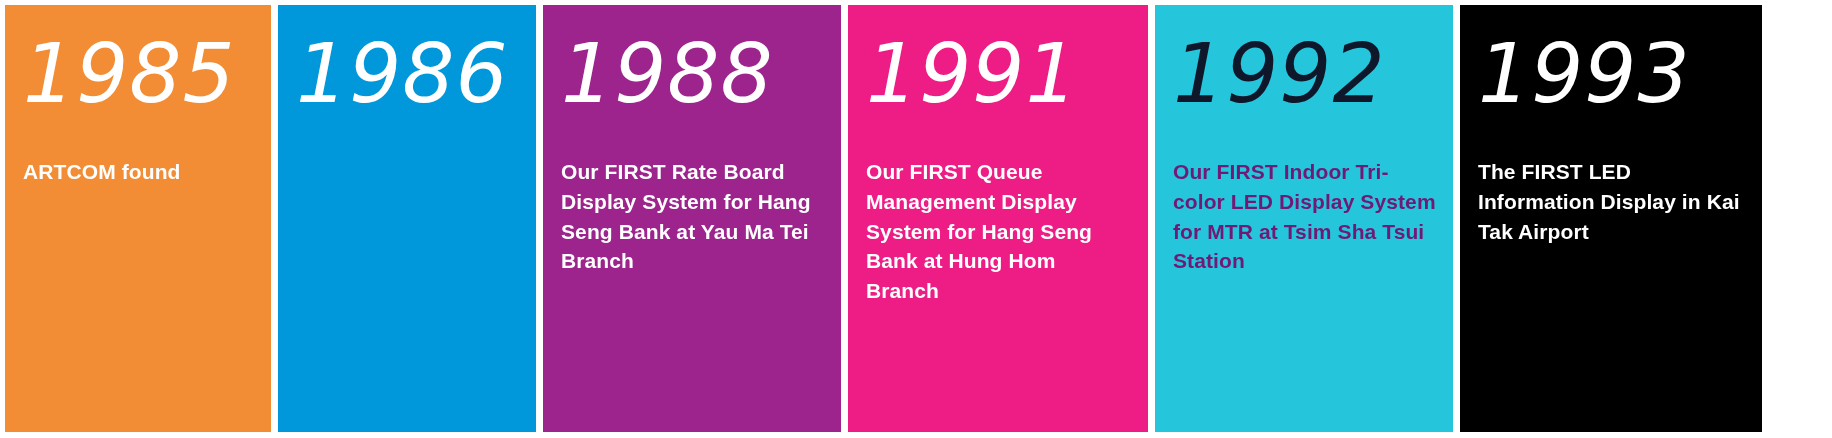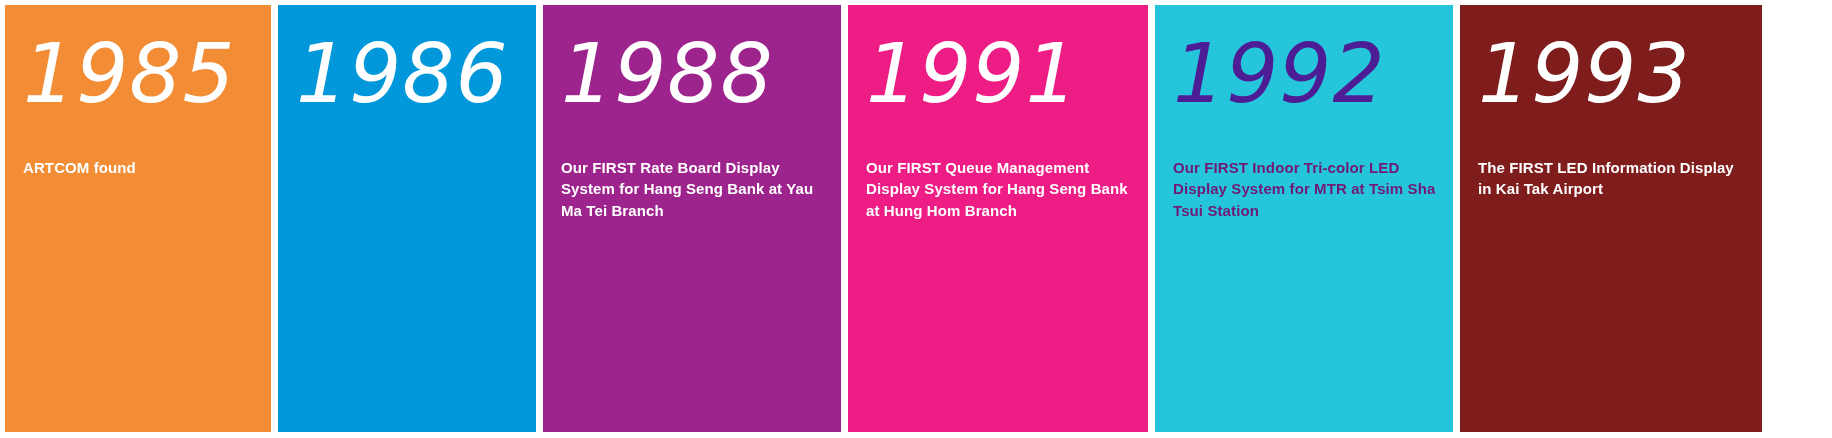--- a/index.html
+++ b/index.html
@@ -43,21 +43,21 @@
     white-space: nowrap;
     -webkit-font-smoothing: antialiased;
   }
   .panel-desc {
     position: absolute;
     left: 18px;
     right: 16px;
     top: 152px;
     font-family: "Liberation Sans", sans-serif;
     font-weight: bold;
-    font-size: 15px;
+    font-size: 21px;
     line-height: 1.42;
     color: #ffffff;
     letter-spacing: 0.1px;
   }
   
   .panel.p1 { width: 266px; }
   .panel.p2 { width: 258px; }
   .panel.p3 { width: 298px; }
   .panel.p4 { width: 300px; }
   .panel.p5 { width: 298px; }
@@ -81,22 +81,22 @@
     <div class="panel-year" style="color: rgb(255, 255, 255);">1988</div>
     <div class="panel-desc" style="color: rgb(255, 255, 255);">Our FIRST Rate Board Display System for Hang Seng Bank at Yau Ma Tei Branch</div>
   </div>
 
   <div class="panel p4" style="background-color: rgb(238, 29, 133);">
     <div class="panel-year" style="color: rgb(255, 255, 255);">1991</div>
     <div class="panel-desc" style="color: #ffffff;">Our FIRST Queue Management Display System for Hang Seng Bank at Hung Hom Branch</div>
   </div>
 
   <div class="panel p5" style="background-color: rgb(37, 198, 220);">
-    <div class="panel-year" style="color: #4c1d95;">1992</div>
+    <div class="panel-year" style="color: #0f172a;">1992</div>
     <div class="panel-desc" style="color: #701a75;">Our FIRST Indoor Tri-color LED Display System for MTR at Tsim Sha Tsui Station</div>
   </div>
 
-  <div class="panel p6" style="background-color: #7f1d1d;">
+  <div class="panel p6" style="background-color: #000000;">
     <div class="panel-year" style="color: rgb(255, 255, 255);">1993</div>
     <div class="panel-desc" style="color: rgb(255, 255, 255);">The FIRST LED Information Display in Kai Tak Airport</div>
   </div>
 
 </div>
 
 </body></html>

